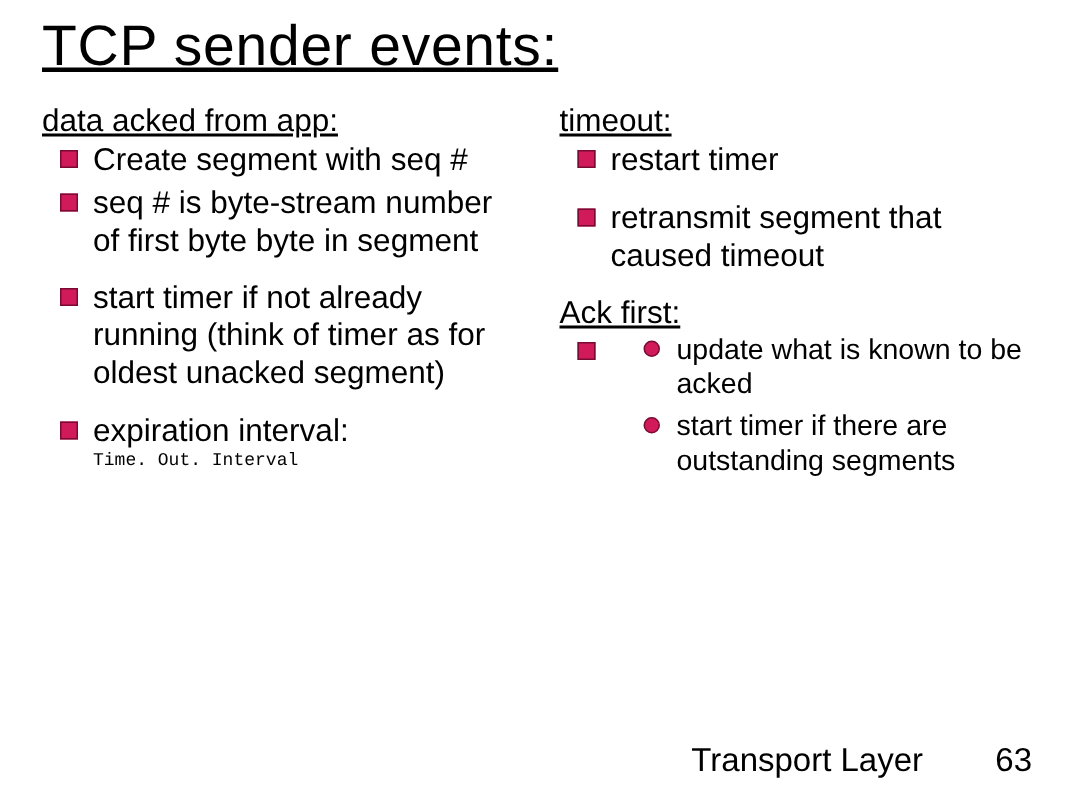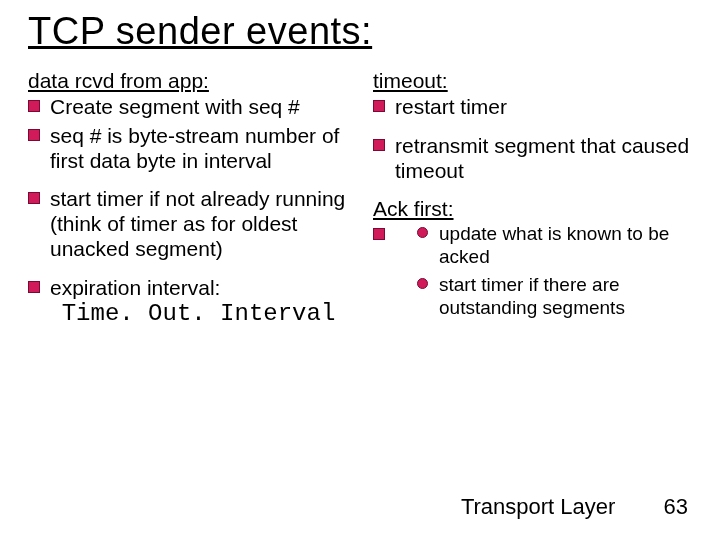--- a/index.html
+++ b/index.html
@@ -42,21 +42,21 @@
   ul.sq {
     list-style: none;
     margin: 0 0 14px 0;
     padding: 0;
   }
   ul.sq > li {
     position: relative;
     padding-left: 22px;
     font-size: 21px;
     line-height: 1.18;
-    margin: 2px 0 14px 0;
+    margin: 2px 0 14px 12px;
   }
   ul.sq > li::before {
     content: "";
     position: absolute;
     left: 0;
     top: 5px;
     width: 12px;
     height: 12px;
     background: #d11a5a;
     border: 1px solid #7a0a33;
@@ -82,22 +82,21 @@
     top: 4px;
     width: 11px;
     height: 11px;
     background: #d11a5a;
     border: 1px solid #7a0a33;
     border-radius: 50%;
     box-sizing: border-box;
   }
   .mono {
     font-family: "Courier New", monospace;
-    font-size: 24px;
-    text-align: center;
+    font-size: 12px;
   }
   .sub {
     display: block;
   }
   .footer {
     position: absolute;
     right: 32px;
     bottom: 20px;
     font-size: 22px;
   }
@@ -105,24 +104,24 @@
 </style>
 </head>
 <body>
 
 <div class="slide">
   <h1 class="title">TCP sender events:</h1>
 
   <div class="cols">
 
     <div class="col">
-      <div class="sec-heading">data rcvd from app:</div>
+      <div class="sec-heading">data acked from app:</div>
       <ul class="sq">
         <li class="tight">Create segment with seq #</li>
-        <li>seq # is byte-stream number of first data byte in  interval</li>
+        <li>seq # is byte-stream number of first byte byte in  segment</li>
         <li>start timer if not already running (think of timer as for oldest unacked segment)</li>
         <li>
           <span>expiration interval:</span>
           <span class="sub mono">Time. Out. Interval</span>
         </li>
       </ul>
     </div>
 
     <div class="col">
       <div class="sec-heading">timeout:</div>

